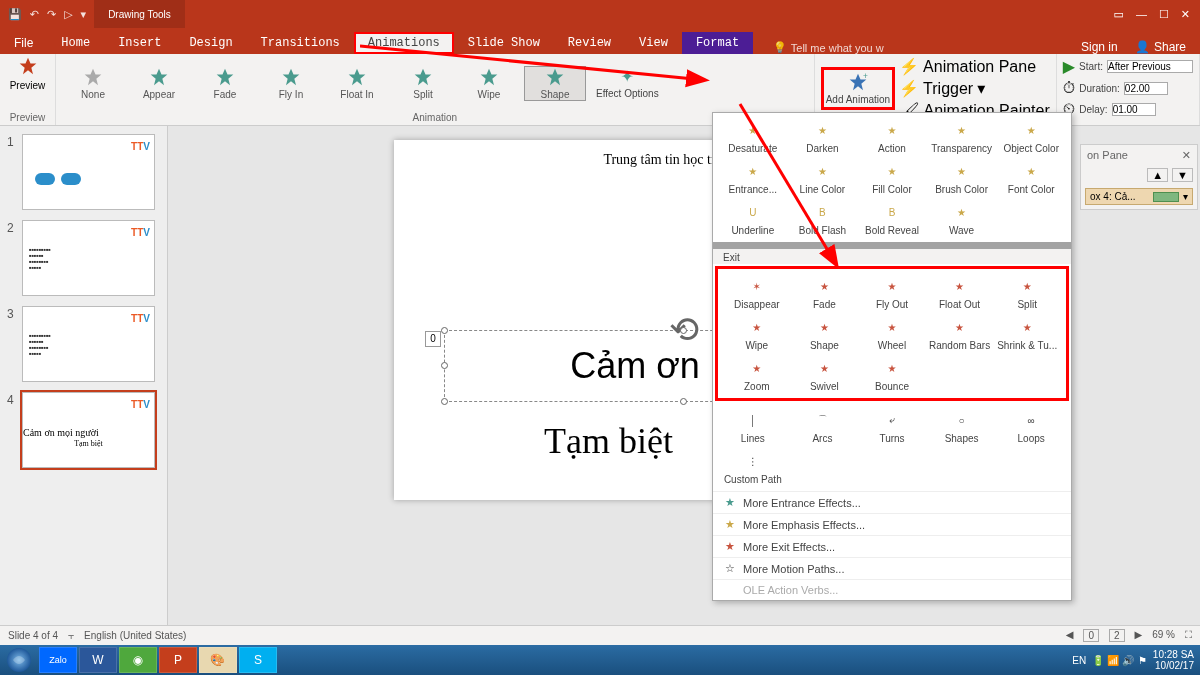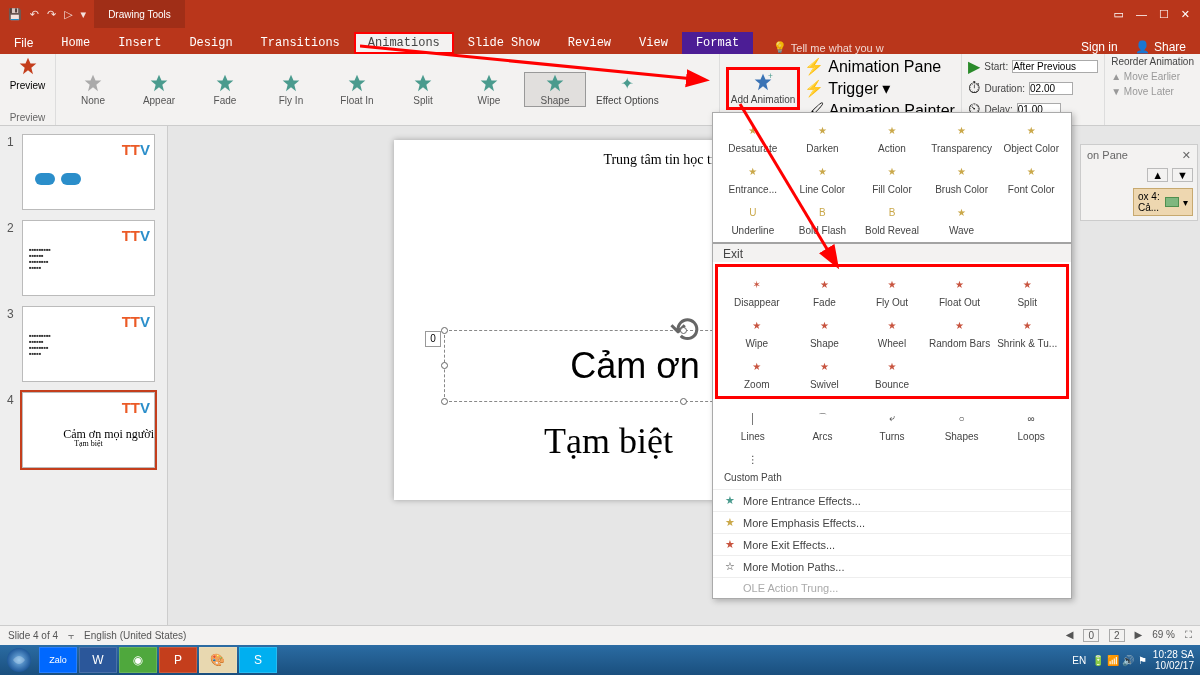--- a/index.html
+++ b/index.html
@@ -34,49 +34,49 @@
 .timing-group input { width: 44px; font-size: 10px; border: 1px solid #aaa; background: #fff; }
 .timing-row { display: flex; align-items: center; gap: 4px; margin: 1px 0; }
 .add-anim { border: 3px solid red; padding: 2px; }
 
 
 .workspace { position: absolute; top: 126px; left: 0; right: 0; bottom: 50px; display: flex; background: #e6e6e6; }
 .slide-panel { width: 168px; background: #eee; border-right: 1px solid #ccc; overflow: hidden; padding: 4px; }
 .thumb { background: #fff; border: 1px solid #bbb; margin: 4px 8px 10px 18px; height: 76px; position: relative; }
 .thumb.current { outline: 2px solid #c43e1c; }
 .thumb-num { position: absolute; left: -16px; top: 0; font-size: 12px; color: #555; }
-.thumb-ttv { position: absolute; right: 4px; top: 6px; font-size: 15px; font-weight: bold; }
+.thumb-ttv { position: absolute; right: 4px; top: 6px; font-size: 10px; font-weight: bold; }
 .thumb-ttv .t1 { color: #eb5a26; }
 .thumb-ttv .t2 { color: #2b8eca; }
 .slide-area { flex: 1; display: flex; justify-content: center; position: relative; }
 .slide-canvas { width: 580px; height: 360px; margin-top: 14px; background: #fff; box-shadow: 0 0 6px rgba(0,0,0,.3); position: relative; }
 .slide-title { text-align: center; font-family: "Times New Roman", serif; font-size: 14px; padding-top: 12px; }
 .slide-logo { position: absolute; right: 20px; top: 40px; font-size: 44px; font-weight: 900; }
 .slide-logo .t1 { color: #eb5a26; }
 .text-box { position: absolute; left: 50px; top: 190px; width: 480px; border: 1px dashed #888; padding: 14px 10px; text-align: center; font-family: "Times New Roman", serif; font-size: 36px; }
 .text-box2 { position: absolute; left: 150px; top: 280px; font-family: "Times New Roman", serif; font-size: 36px; }
 .handle { position: absolute; width: 7px; height: 7px; background: #fff; border: 1px solid #666; border-radius: 50%; }
 .rotate-handle { position: absolute; left: 50%; top: -22px; transform: translateX(-50%); color: #666; }
 .anim-num { position: absolute; left: -20px; top: 0; width: 16px; height: 16px; background: #fff; border: 1px solid #999; font-size: 10px; text-align: center; line-height: 14px; }
 .notes-area { position: absolute; bottom: 0; left: 168px; right: 0; height: 24px; background: #f3f2f1; border-top: 1px solid #ccc; font-size: 11px; color: #888; padding: 4px 10px; }
 
 
 .anim-panel { position: absolute; left: 712px; top: 112px; width: 360px; background: #fff; border: 1px solid #aaa; box-shadow: 2px 2px 6px rgba(0,0,0,.25); z-index: 50; font-size: 11px; color: #444; }
-.anim-section { padding: 3px 10px 1px; background: #f3f2f1; font-size: 12px; color: #444; border-top: 2px solid #a3a3a3; }
+.anim-section { padding: 3px 10px 1px; background: #f3f2f1; font-size: 10px; color: #444; border-top: 7px solid #a3a3a3; }
 .anim-grid { display: grid; grid-template-columns: repeat(5, 1fr); padding: 4px 6px; gap: 2px 2px; }
 .anim-grid.boxed { border: 3px solid red; margin: 2px; }
 .anim-cell { display: flex; flex-direction: column; align-items: center; gap: 2px; padding: 2px; font-size: 10px; }
 .anim-cell .ico { width: 22px; height: 22px; display: flex; align-items: center; justify-content: center; }
 .more-row { padding: 4px 10px; border-top: 1px solid #eee; display: flex; align-items: center; gap: 6px; }
 .more-row .mk { width: 14px; text-align: center; }
 
 
 .anim-pane { position: absolute; right: 2px; top: 144px; width: 118px; background: #f3f2f1; border: 1px solid #ccc; z-index: 20; font-size: 11px; }
 .anim-pane-header { padding: 4px 6px; display: flex; justify-content: space-between; color: #666; }
-.anim-pane-body { padding: 4px; margin-left: 48px; }
+.anim-pane-body { padding: 4px; }
 .anim-pane-item { background: #eed7b0; border: 1px solid #c7a96f; padding: 2px 4px; font-size: 10px; display: flex; align-items: center; gap: 4px; }
 .green-block { width: 26px; height: 10px; background: #7fb77f; border: 1px solid #4f8f4f; margin-left: auto; }
 
 
 .statusbar { position: absolute; left: 0; right: 0; bottom: 30px; height: 20px; background: #f3f2f1; border-top: 1px solid #ccc; font-size: 10px; color: #555; display: flex; align-items: center; padding: 0 8px; }
 .statusbar .right-tools { margin-left: auto; display: flex; gap: 10px; }
 
 
 .taskbar { position: absolute; bottom: 0; left: 0; right: 0; height: 30px; background: linear-gradient(#2b6ca3, #1a4f7e); display: flex; align-items: center; }
 .taskbar .start { width: 38px; height: 30px; display: flex; align-items: center; justify-content: center; }
@@ -192,20 +192,21 @@
           <svg class="star" viewBox="0 0 24 24">
             <polygon points="12,2 15,9 22,9 16,14 18,22 12,17 6,22 8,14 2,9 9,9" fill="#4a9b8e"></polygon>
           </svg>
           <span>Shape</span>
         </div>
       <div class="vbtn">
           <span style="font-size:16px;color:#4a9b8e">✦</span>
           <span>Effect Options</span>
         </div>
     </div>
+    <div class="rgroup-label">Animation</div>
   </div>
 
   <div class="rgroup">
     <div class="rgroup-body">
       <div class="vbtn add-anim">
         <svg class="star" viewBox="0 0 24 24">
             <polygon points="12,2 15,9 22,9 16,14 18,22 12,17 6,22 8,14 2,9 9,9" fill="#3a73b5"></polygon>
             <text x="18" y="8" font-size="10" fill="#4a9b8e">+</text>
           </svg>
         <span>Add Animation</span>
@@ -235,28 +236,20 @@
         <div class="timing-row">
             <span>⏲</span>
             <label>Delay:</label> 
             <input value="01.00" style="">
           </div>
       </div>
     </div>
     <div class="rgroup-label">&nbsp;</div>
   </div>
 
-  <div class="rgroup" style="border-right:none">
-    <div class="rgroup-body" style="flex-direction:column;align-items:flex-start">
-      <div style="font-size:10px;color:#444">Reorder Animation</div>
-      <div style="font-size:10px;color:#999">▲ <span>Move Earlier</span></div>
-      <div style="font-size:10px;color:#999">▼ <span>Move Later</span></div>
-    </div>
-    <div class="rgroup-label">&nbsp;</div>
-  </div>
 </div>
 
 <div class="workspace">
   <div class="slide-panel">
     <div class="thumb">
       <span class="thumb-num">1</span>
       <div class="thumb-ttv"><span class="t1">T</span><span class="t1">T</span><span class="t2">V</span></div>
       <div style="position:absolute;left:12px;top:38px;display:flex;gap:6px">
           <span style="width:20px;height:12px;background:#2b8eca;border-radius:8px;display:block"></span>
           <span style="width:20px;height:12px;background:#2b8eca;border-radius:8px;display:block"></span>
@@ -268,21 +261,21 @@
       <div style="position:absolute;left:6px;top:26px;font-size:4px;line-height:6px;color:#333">■■■■■■■■■<br>■■■■■■<br>■■■■■■■■<br>■■■■■</div>
     </div>
     <div class="thumb">
       <span class="thumb-num">3</span>
       <div class="thumb-ttv"><span class="t1">T</span><span class="t1">T</span><span class="t2">V</span></div>
       <div style="position:absolute;left:6px;top:26px;font-size:4px;line-height:6px;color:#333">■■■■■■■■■<br>■■■■■■<br>■■■■■■■■<br>■■■■■</div>
     </div>
     <div class="thumb current">
       <span class="thumb-num">4</span>
       <div class="thumb-ttv"><span class="t1">T</span><span class="t1">T</span><span class="t2">V</span></div>
-      <div style="position:absolute;left:0;right:0;top:34px;text-align:right;font-size:12px;font-family:'Times New Roman',serif">Cảm ơn mọi người</div>
+      <div style="position:absolute;left:0;right:0;top:34px;text-align:left;font-size:10px;font-family:'Times New Roman',serif">Cảm ơn mọi người</div>
       <div style="position:absolute;left:0;right:0;top:46px;text-align:center;font-size:8px;font-family:'Times New Roman',serif">Tạm biệt</div>
     </div>
   </div>
 
   <div class="slide-area">
     <div class="slide-canvas">
       <div class="slide-title">Trung tâm tin học trí tuệ việt</div>
       <div class="slide-logo"><span class="t1">T</span><span class="t1">T</span></div>
       <div class="text-box">
         <span class="anim-num">0</span>
@@ -451,21 +444,21 @@
   <div class="more-row">
       <span class="mk" style="color:#c8543f">★</span>
       <span>More Exit Effects...</span>
     </div>
   <div class="more-row">
       <span class="mk">☆</span>
       <span>More Motion Paths...</span>
     </div>
   <div class="more-row" style="color:#aaa">
       <span class="mk"></span>
-      <span>OLE Action Trung...</span>
+      <span>OLE Action Verbs...</span>
     </div>
 </div>
 
 <div class="anim-pane">
   <div class="anim-pane-header">
       <span>on Pane</span>
       <span>✕</span>
     </div>
   <div style="padding:2px 4px;display:flex;gap:4px;justify-content:flex-end">
     <span style="border:1px solid #bbb;padding:0 4px">▲</span>

